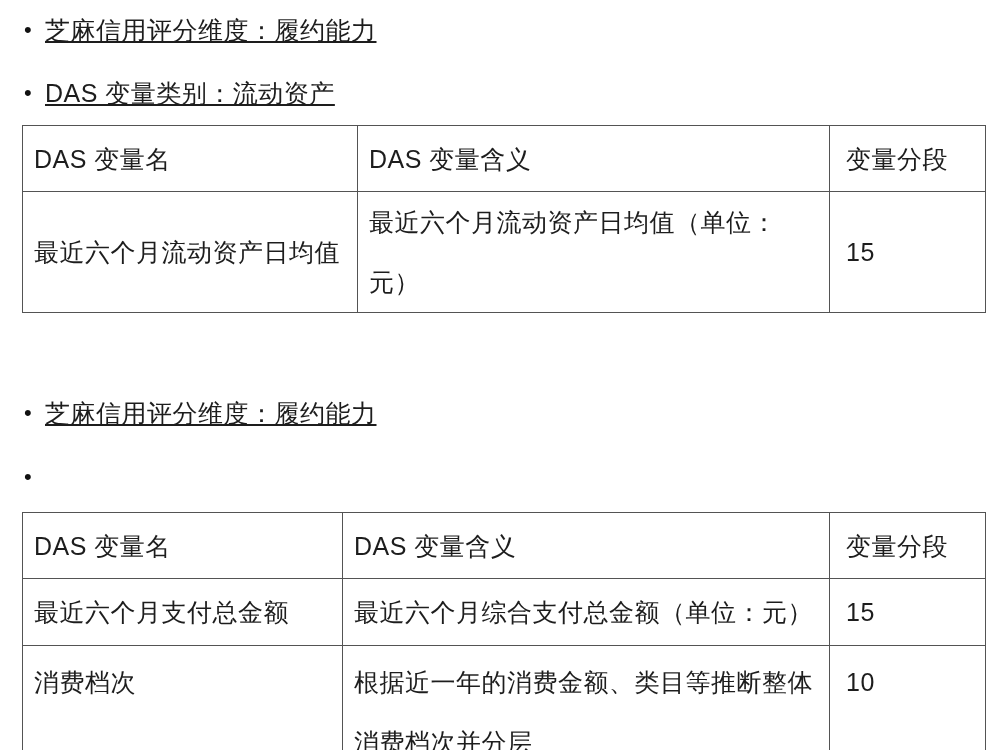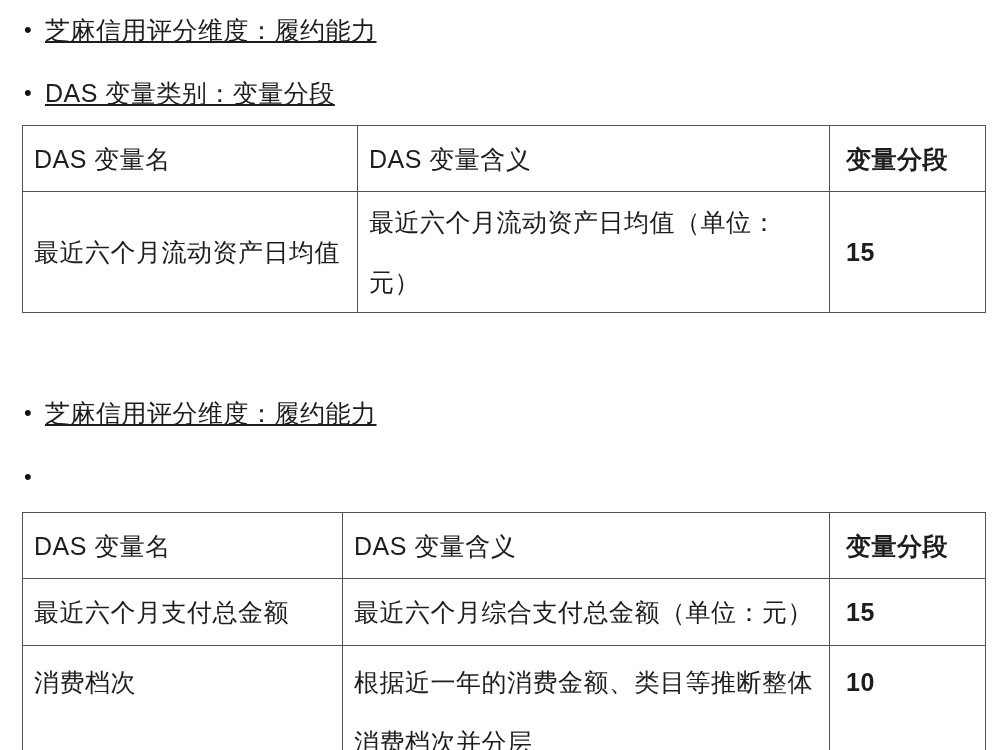--- a/index.html
+++ b/index.html
@@ -58,42 +58,41 @@
     text-align: left;
     vertical-align: middle;
     line-height: 60px;
     padding: 0 12px 0 11px;
     letter-spacing: 0.5px;
     overflow: hidden;
   }
   table.das-table th:last-child,
   table.das-table td:last-child {
     padding-left: 16px;
-    font-weight: bold;
   }
   table.das-table th { height: 66px; }
   table.das-table td { height: 67px; }
   table.das-table tr.tall-row td { height: 132px; }
   td.wrap-cell div {
     white-space: normal;
     word-break: break-all;
   }
 </style>
 </head>
 <body>
 
 <div class="page">
 
   <div class="bullet-row mt-b1">
     <span class="bullet-marker">•</span>
     <span class="bullet-text">芝麻信用评分维度：履约能力</span>
   </div>
   <div class="bullet-row mt-b2">
     <span class="bullet-marker">•</span>
-    <span class="bullet-text">DAS 变量类别：变量分段</span>
+    <span class="bullet-text">DAS 变量类别：流动资产</span>
   </div>
 
   <table class="das-table mt-t1">
     <colgroup>
       <col style="width:335px">
       <col style="width:472px">
       <col style="width:156px">
     </colgroup>
     <thead>
       <tr>

